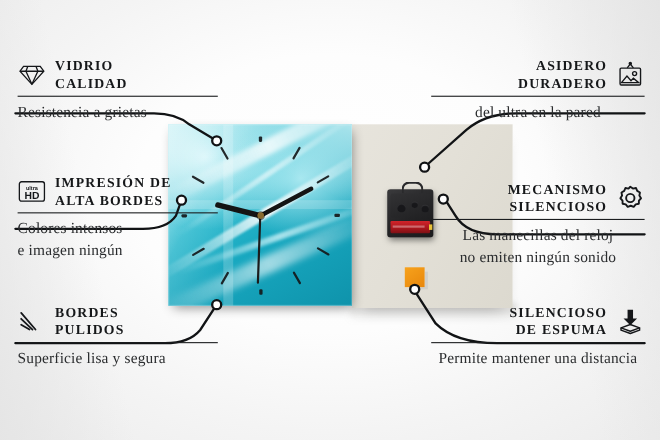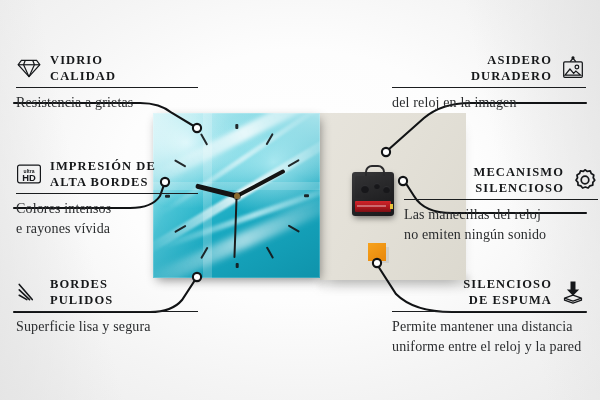--- a/index.html
+++ b/index.html
@@ -97,29 +97,29 @@
   .feat .rule{height:1.4px;background:#1b1d1f;margin:3px 0 5px;}
   .feat .sub{
     font-family:"Liberation Serif",serif;font-size:14px;color:#2a2c2e;
     line-height:1.42;letter-spacing:.15px;
   }
   .feat.left .head{justify-content:flex-start;}
   .feat.left .t,.feat.left .sub{text-align:left;}
   .feat.right{text-align:right;}
   .feat.right .head{justify-content:flex-end;}
   .feat.right .titles{align-items:flex-end;}
-  .feat.right .t,.feat.right .sub{text-align:left;}
+  .feat.right .t,.feat.right .sub{text-align:center;}
   .ic{width:26px;height:26px;flex:0 0 26px;color:#15171a;}
   .ic svg{display:block;width:26px;height:26px;}
 
   .f-vidrio{left:16px;top:52px;}
   .f-hd{left:16px;top:158px;}
   .f-bordes{left:16px;top:276px;}
   .f-asidero{right:14px;top:52px;}
-  .f-mecanismo{right:2px;top:164px;}
+  .f-mecanismo{right:14px;top:164px;}
   .f-espaciador{right:14px;top:276px;}
   .f-asidero,.f-mecanismo,.f-espaciador{position:absolute;width:194px;}
 </style>
 </head>
 <body>
 
 <div id="stage">
   <div class="soft-band"></div>
 
   <div id="photo">
@@ -218,21 +218,21 @@
           <text x="13" y="19.6" font-family="Liberation Sans, sans-serif" font-size="9.4" font-weight="700" fill="currentColor" stroke="none" text-anchor="middle">HD</text>
         </svg>
       </span>
       <span class="titles">
         <span class="t">IMPRESIÓN DE</span>
         <span class="t">ALTA BORDES</span>
       </span>
     </div>
     <div class="rule"></div>
     <div class="sub">Colores intensos</div>
-    <div class="sub">e rayones vívida</div>
+    <div class="sub">e imagen ningún</div>
   </div>
 
   <div class="feat left f-bordes">
     <div class="head">
       <span class="ic">
         <svg viewBox="0 0 24 24" fill="none" stroke="currentColor" stroke-width="1.5" stroke-linecap="round">
           <path d="M3 5 L15 19"></path>
             <path d="M3 10 L12.5 19"></path>
             <path d="M3 15 L10 19"></path>
         </svg>
@@ -256,21 +256,21 @@
         <svg viewBox="0 0 24 24" fill="none" stroke="currentColor" stroke-width="1.15">
           <path d="M9.4 6.2 12 3l2.6 3.2"></path>
             <circle cx="12" cy="2.6" r=".9" fill="currentColor"></circle>
           <rect x="3.4" y="6.4" width="17.2" height="14.2" rx="1"></rect>
           <circle cx="15.6" cy="11" r="1.7"></circle>
           <path d="M4.6 18.6 9.2 13l3.4 3.9 2-2.1 4.4 3.8z"></path>
         </svg>
       </span>
     </div>
     <div class="rule"></div>
-    <div class="sub">del reloj en la imagen</div>
+    <div class="sub">del ultra en la pared</div>
   </div>
 
   <div class="feat right f-mecanismo">
     <div class="head">
       <span class="titles">
         <span class="t">MECANISMO</span>
         <span class="t">SILENCIOSO</span>
       </span>
       <span class="ic">
         <svg viewBox="0 0 24 24" fill="none" stroke="currentColor" stroke-width="1.6" stroke-linejoin="round">
@@ -293,15 +293,14 @@
       <span class="ic">
         <svg viewBox="0 0 24 24" fill="none" stroke="currentColor" stroke-width="1.2" stroke-linejoin="round">
           <path d="M9.7 2.4h4.6v7.3h3.4L12 15.4 6.3 9.7h3.4z" fill="currentColor" stroke="none"></path>
           <path d="M4.2 17.6 12 14.8l7.8 2.8L12 20.4z"></path>
           <path d="M4.2 17.6v1.9L12 22.3l7.8-2.8v-1.9"></path>
         </svg>
       </span>
     </div>
     <div class="rule"></div>
     <div class="sub">Permite mantener una distancia</div>
-    <div class="sub">uniforme entre el reloj y la pared</div>
   </div>
 </div>
 
 </body></html>

